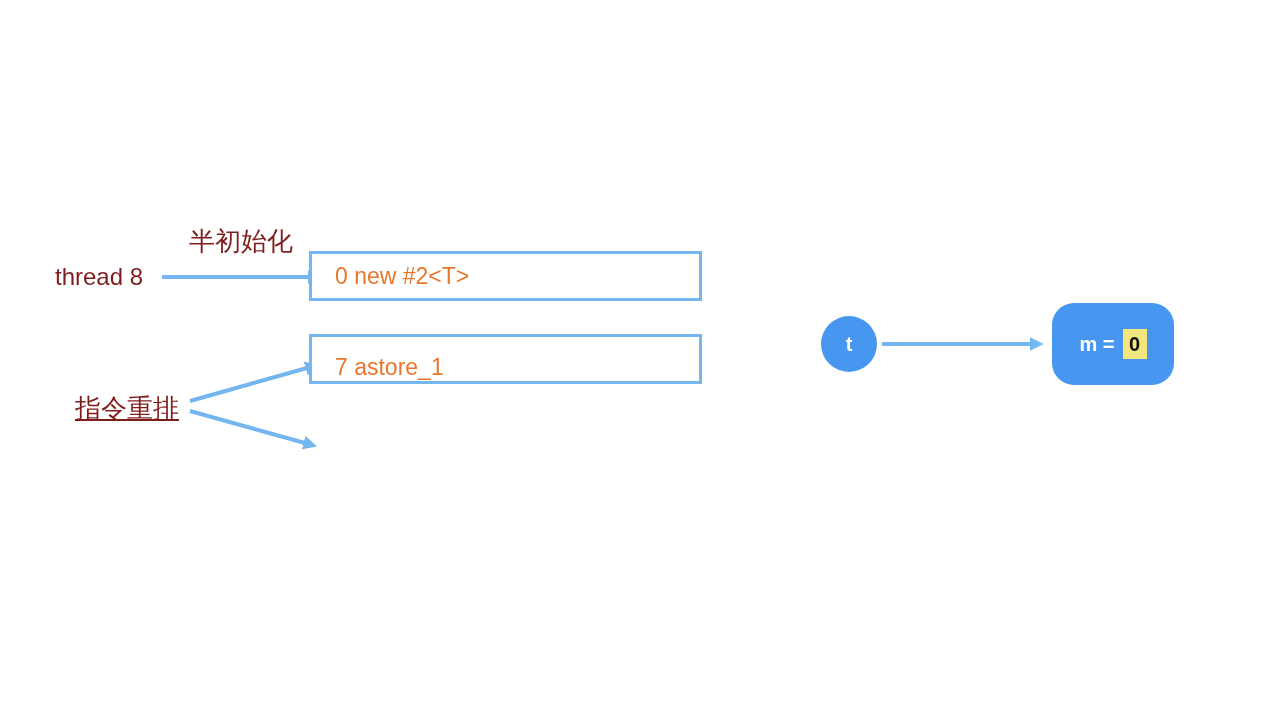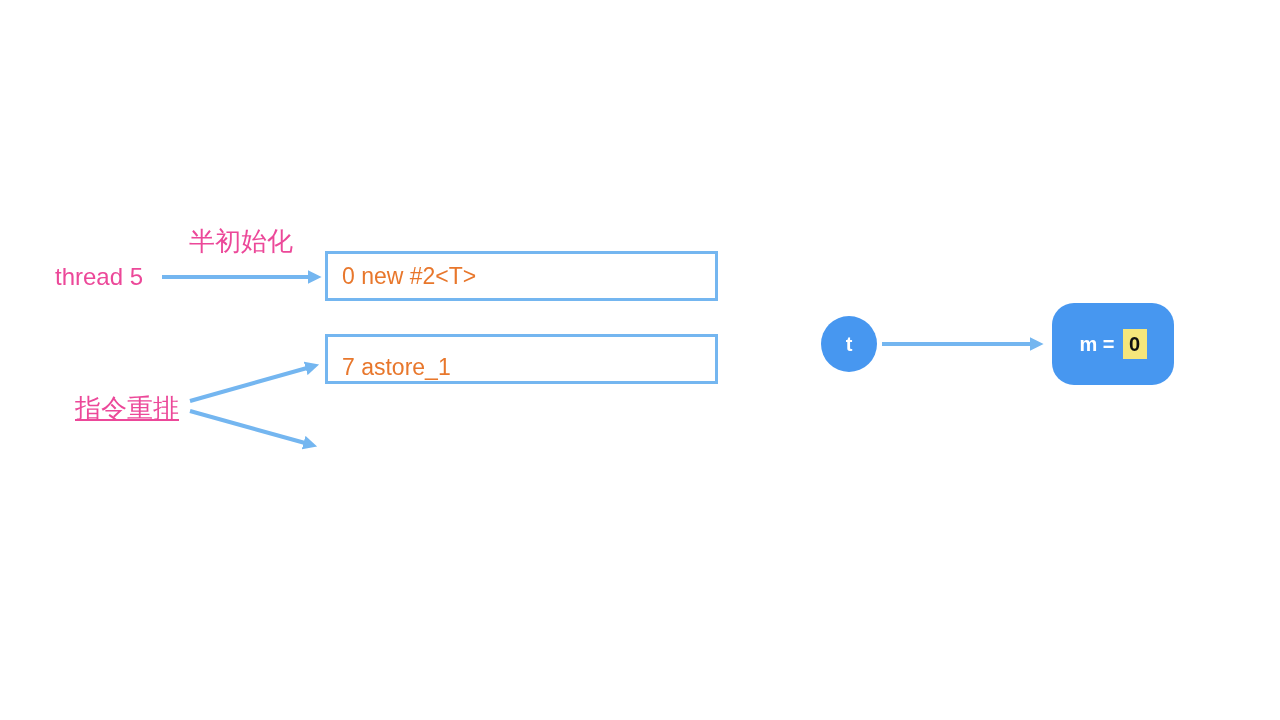--- a/index.html
+++ b/index.html
@@ -16,38 +16,38 @@
 
   .arrow-layer {
     position: absolute;
     left: 0; top: 0;
     width: 1280px; height: 720px;
     pointer-events: none;
   }
 
   .label {
     position: absolute;
-    color: #ec4899;
+    color: #7f1d1d;
     white-space: nowrap;
     text-align: center;
   }
   .label-semi-init   { left: 189px; top: 224px; font-size: 26px; }
   .label-thread1     { left: 55px;  top: 263px; font-size: 24px; }
   .label-reorder     { left: 75px;  top: 391px; font-size: 26px; text-decoration: underline; }
 
   .instr-box {
     position: absolute;
-    left: 325px;
+    left: 309px;
     width: 393px;
     height: 50px;
     border: 3px solid #74b6f0;
     background: #ffffff;
     display: flex;
     align-items: center;
-    padding-left: 14px;
+    padding-left: 23px;
     color: #e8772c;
     font-size: 23px;
     white-space: nowrap;
   }
   .instr-box-1 { top: 251px; }
   .instr-box-2 { top: 334px; align-items: flex-end; }
   .instr-box-3 { top: 418px; }
 
   .thread-circle {
     position: absolute;
@@ -102,21 +102,21 @@
       </marker>
     </defs>
     <line x1="162" y1="277" x2="309" y2="277" stroke="#74b6f0" stroke-width="4" marker-end="url(#ah)"></line>
     <line x1="190" y1="401" x2="307" y2="368" stroke="#74b6f0" stroke-width="4" marker-end="url(#ah)"></line>
     <line x1="190" y1="411" x2="305" y2="443" stroke="#74b6f0" stroke-width="4" marker-end="url(#ah)"></line>
     <line x1="882" y1="344" x2="1031" y2="344" stroke="#74b6f0" stroke-width="4" marker-end="url(#ah)"></line>
   </svg>
 
   <div class="label label-semi-init">半初始化</div>
 
-  <div class="label label-thread1">thread 5</div>
+  <div class="label label-thread1">thread 8</div>
 
   <div class="label label-reorder">指令重排</div>
 
   <div class="instr-box instr-box-1">
     <span>0 new #2&lt;T&gt;</span>
   </div>
 
   <div class="instr-box instr-box-2">
     <span>7 astore_1</span>
   </div>

